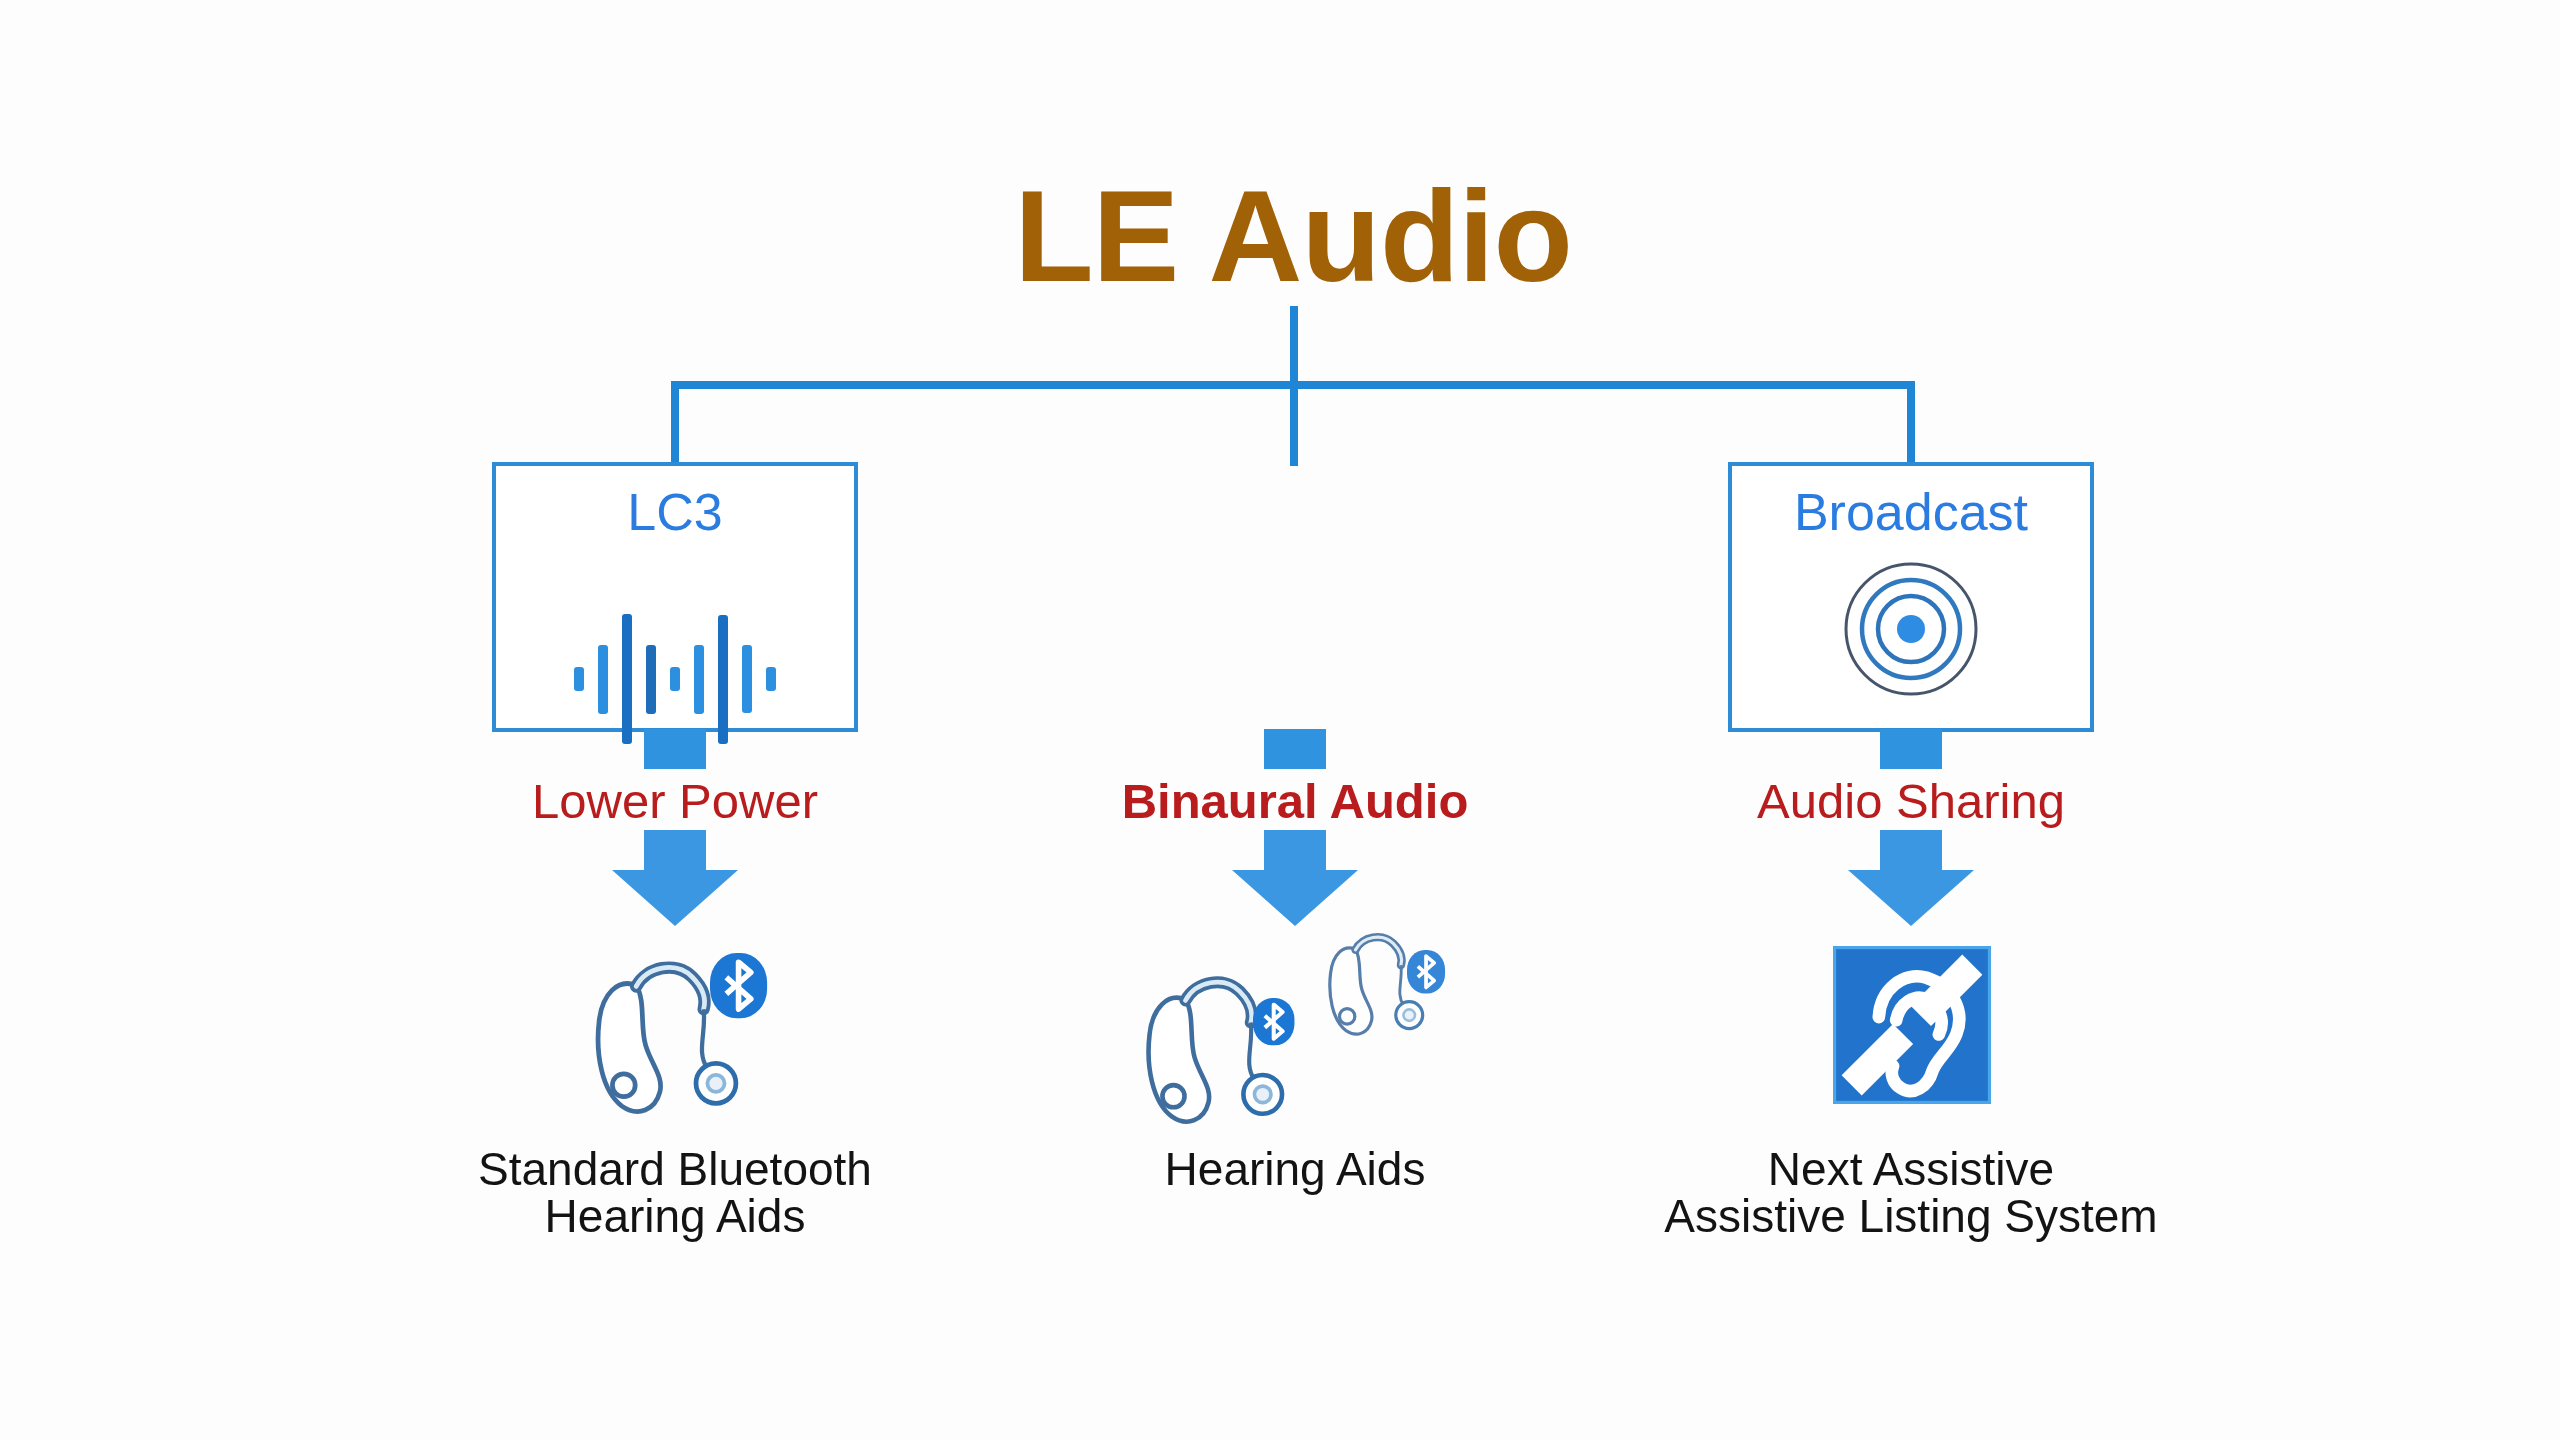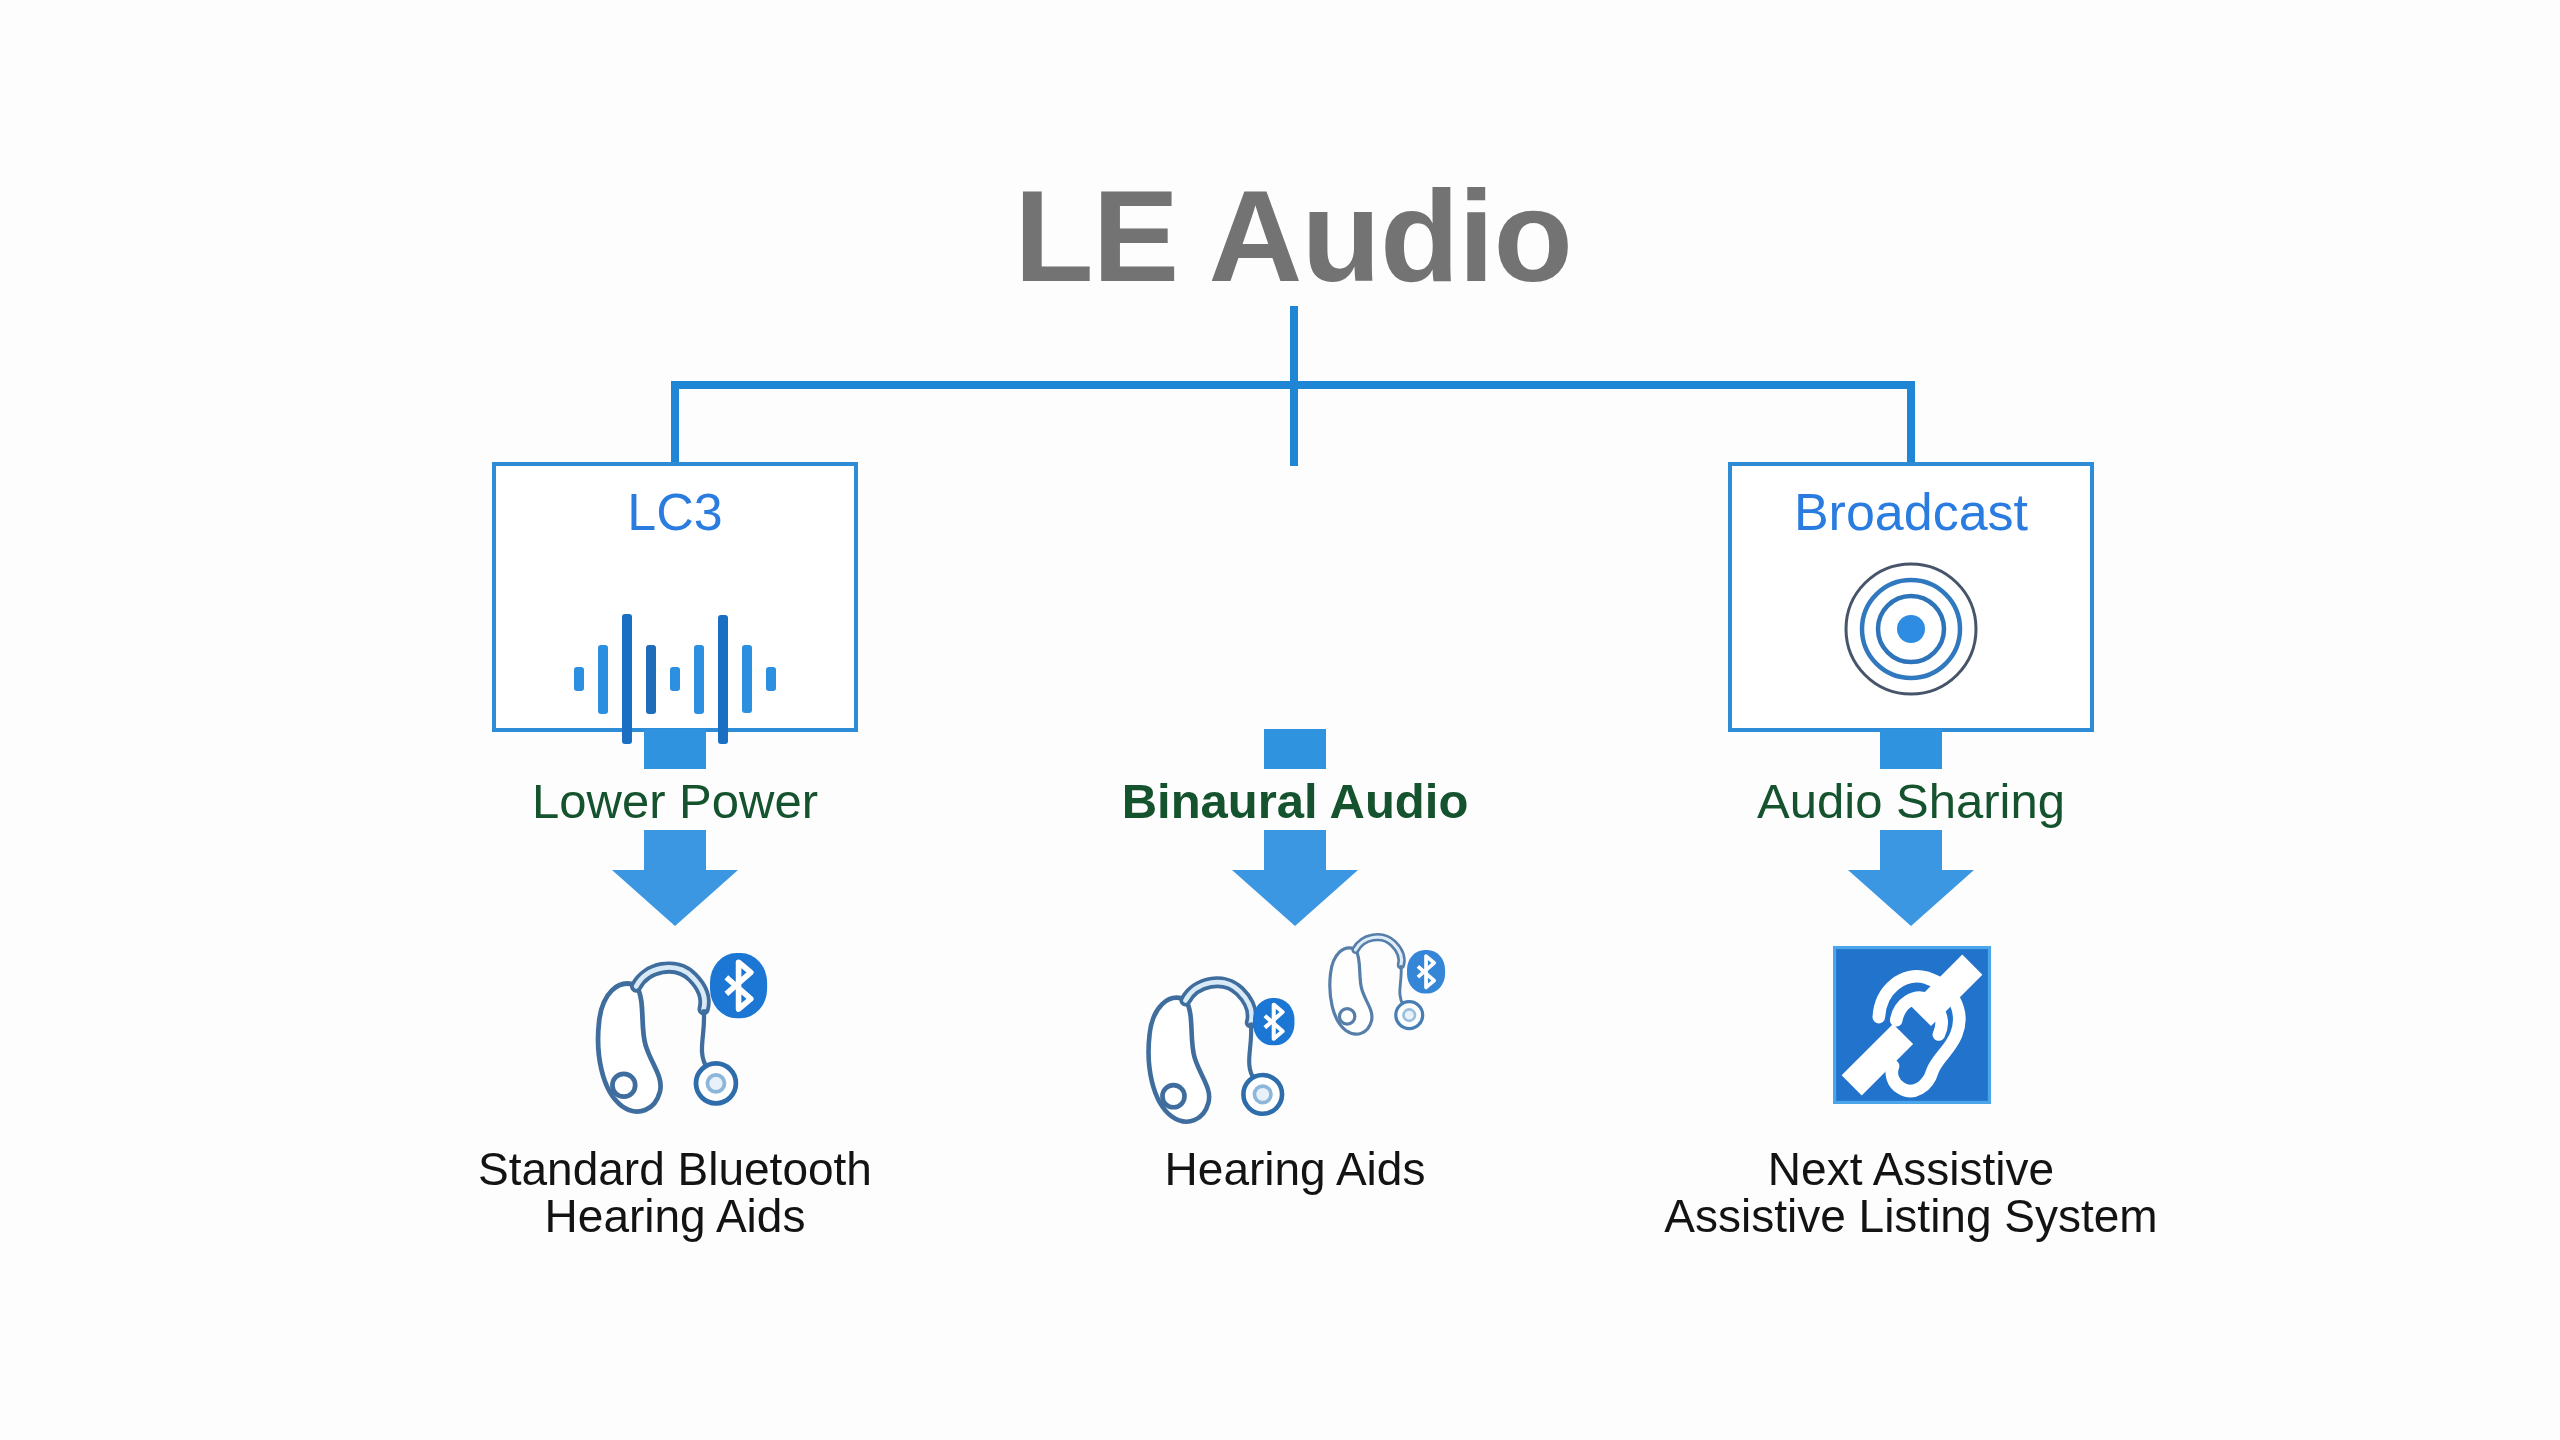--- a/index.html
+++ b/index.html
@@ -9,21 +9,21 @@
     background:#fdfdfd;
     overflow:hidden;
     font-family:"Liberation Sans", sans-serif;
   }
   .abs{position:absolute;}
 
   .title{
     left:943px;top:168px;width:700px;
     text-align:center;
     font-size:130px;font-weight:bold;line-height:1.05;
-    color:#737373;
+    color:#a16207;
     letter-spacing:-1px;
   }
 
   .connector-svg{left:0;top:0;}
 
   .node{
     top:462px;width:366px;height:270px;
     box-sizing:border-box;
     background:#ffffff;
     border:4px solid #2e8cd6;
@@ -52,21 +52,21 @@
 
   .stub{
     top:729px;width:62px;height:40px;
     background:#2f93e0;
   }
 
   .feature-label{
     top:772px;width:520px;
     text-align:center;
     font-size:49px;line-height:58px;
-    color:#14532d;
+    color:#b91c1c;
   }
 
   .down-arrow{top:830px;}
 
   .caption{
     top:1146px;width:620px;
     text-align:center;
     font-size:46px;line-height:47px;
     color:#131313;
   }

